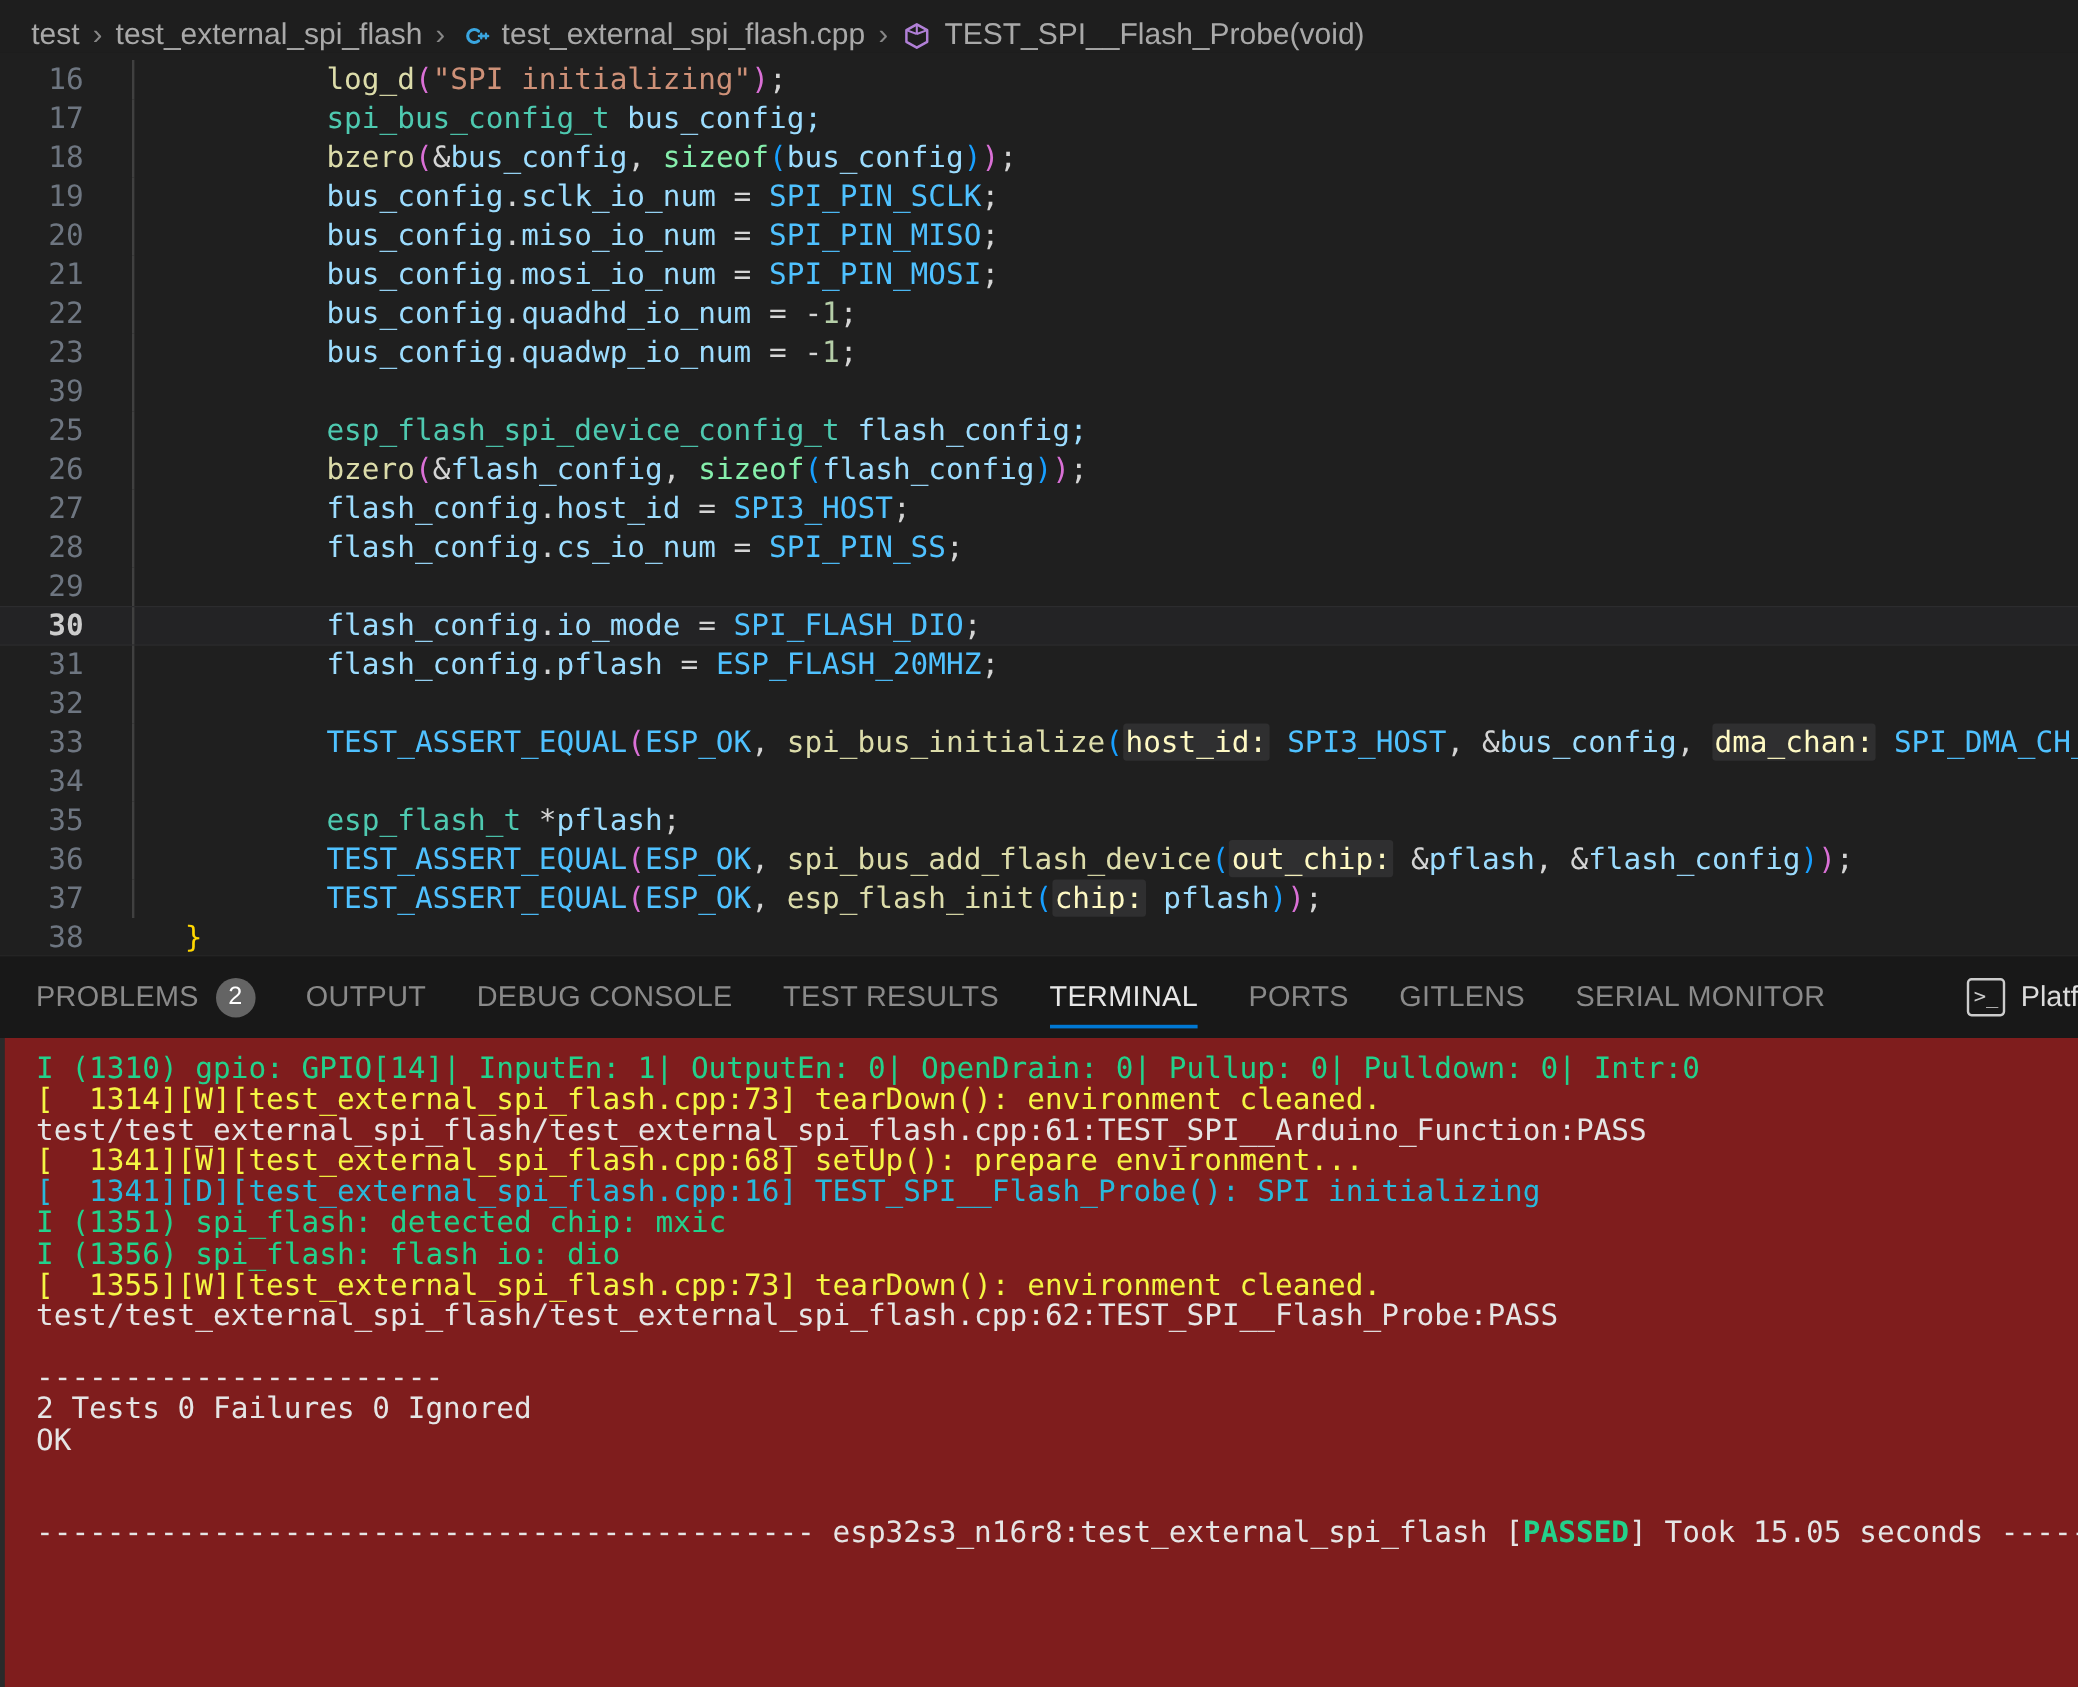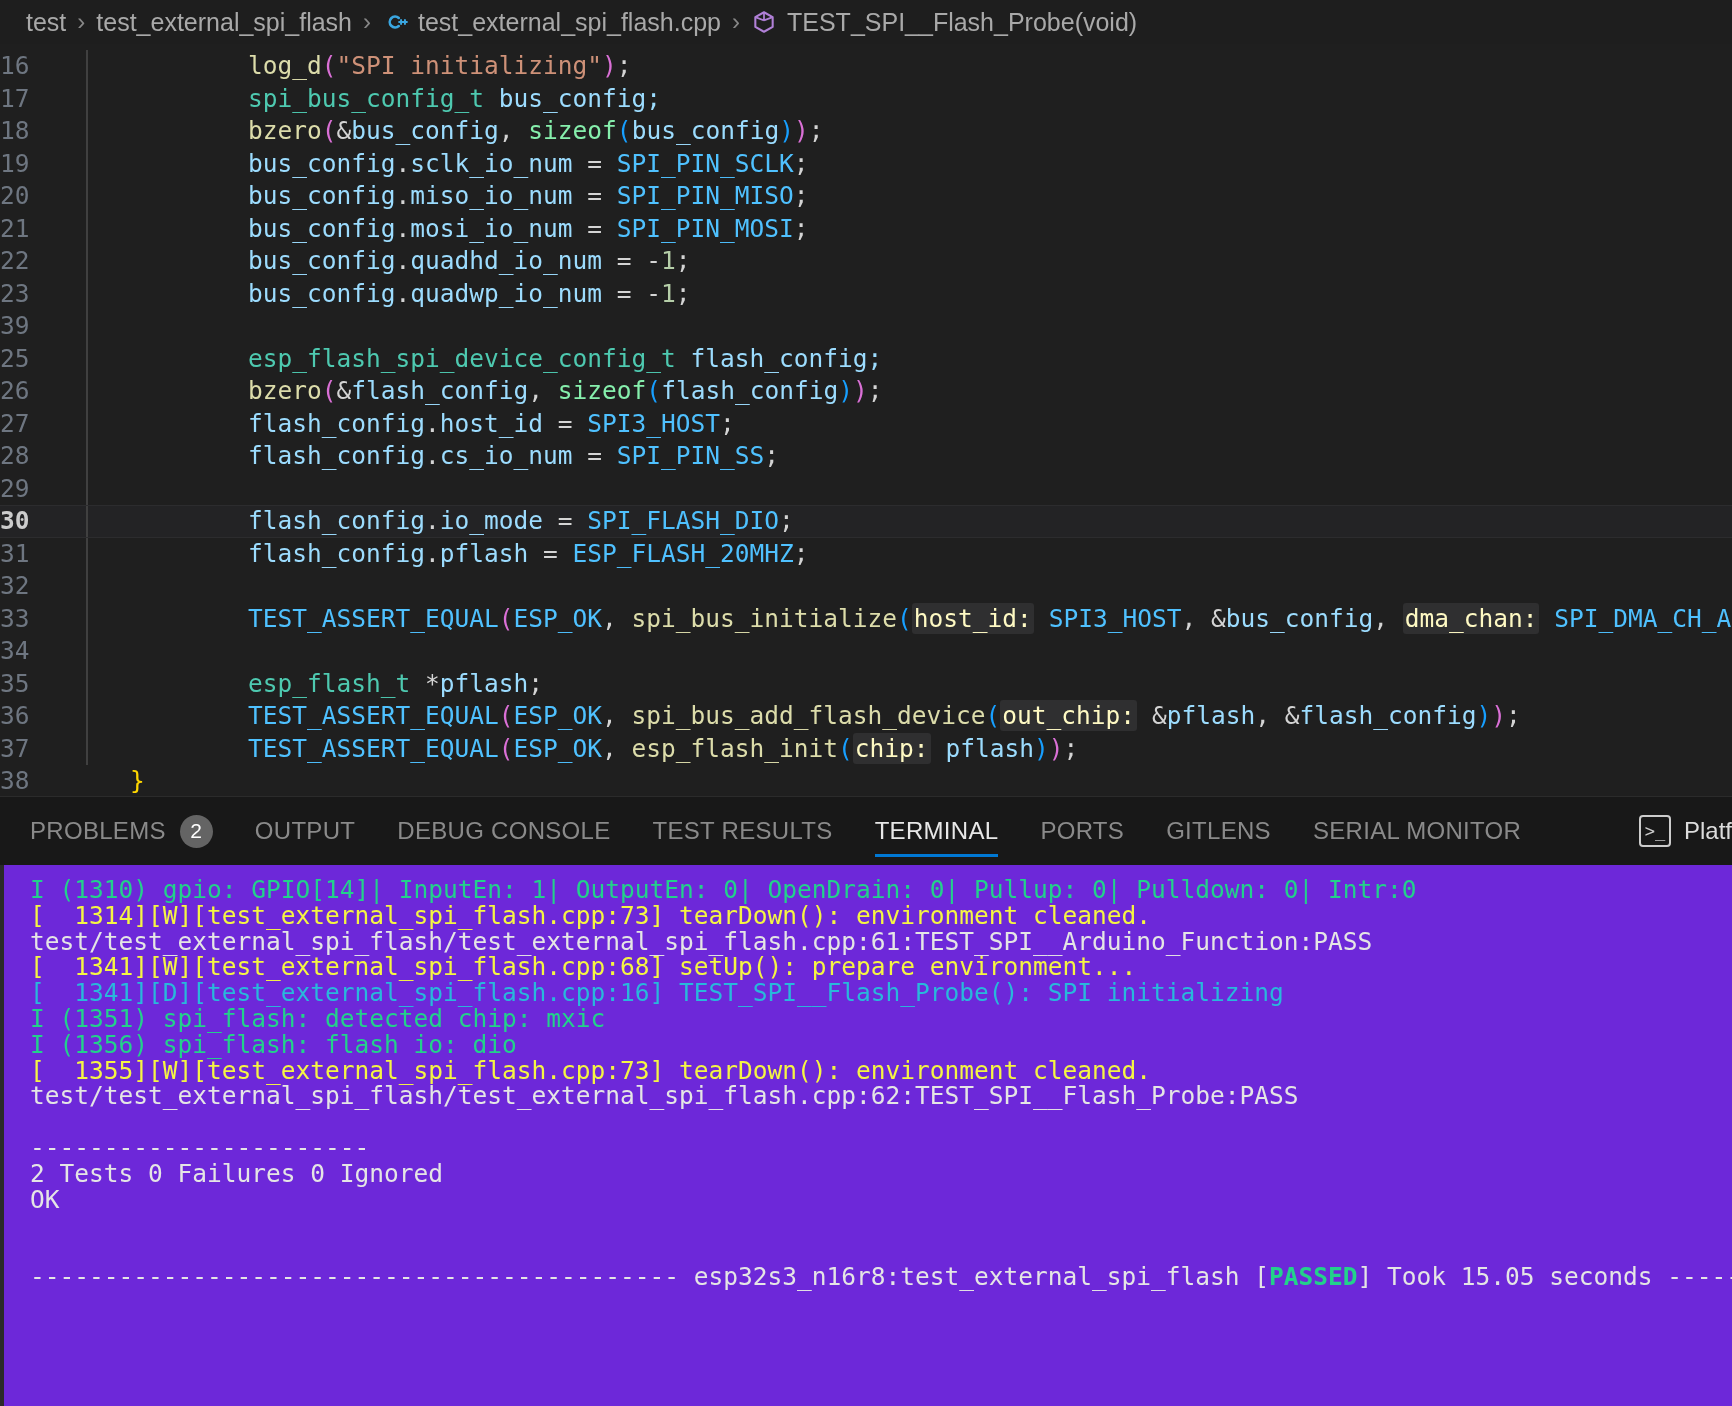--- a/index.html
+++ b/index.html
@@ -8,21 +8,21 @@
     background: #1e1e1e;
     font-family: "Liberation Sans", sans-serif;
     overflow: hidden;
   }
   body { display: flex; flex-direction: column; }
 
   
   #breadcrumb {
     height: 44px; min-height: 44px;
     background: #1e1e1e;
-    display: flex; align-items: center;
+    display: flex; align-items: flex-end;
     padding-left: 26px;
     font-size: 25px;
     color: #a9a9a9;
     white-space: nowrap;
     overflow: hidden;
   }
   .bc-seg { display: flex; align-items: center; }
   .bc-text { color: #a9a9a9; }
   .bc-sep { color: #878787; margin: 0 11px; font-size: 24px; }
   .bc-icon { margin-right: 10px; display: inline-flex; align-items: center; }
@@ -46,25 +46,26 @@
   .code-line.active { background: #232325; }
   .code-line.active::before,
   .code-line.active::after {
     content: ""; position: absolute; left: 0; right: 0; height: 1px;
     background: #2c2c2e;
   }
   .code-line.active::before { top: 0; }
   .code-line.active::after { bottom: 0; }
   .ln {
     width: 86px; min-width: 86px;
-    text-align: left;
+    text-align: center;
     color: #6e7681;
     padding-right: 24px;
     font-size: 24.5px;
     user-select: none;
+    margin-left: 24px;
   }
   .code-line.active .ln { color: #cccccc; font-weight: bold; }
   .indent-guide {
     width: 2px; min-width: 2px;
     align-self: stretch;
     background: #404040;
     margin-right: 42px;
   }
   .indent-guide.hidden { background: transparent; }
   .code-text { color: #d4d4d4; }
@@ -147,21 +148,21 @@
     display: inline-flex; align-items: center; justify-content: center;
     margin-right: 13px;
     font-family: "DejaVu Sans Mono", monospace;
     font-size: 17px; color: #cccccc;
     line-height: 1;
   }
 
   
   #terminal-body {
     flex: 1 1 auto;
-    background: #6d28d9;
+    background: #7f1d1d;
     padding: 12px 0 0 30px;
     font-family: "DejaVu Sans Mono", monospace;
     font-size: 24.5px;
     line-height: 25.8px;
     color: #cccccc;
     overflow: hidden;
     position: relative;
     white-space: pre;
   }
   #terminal-body::before {

